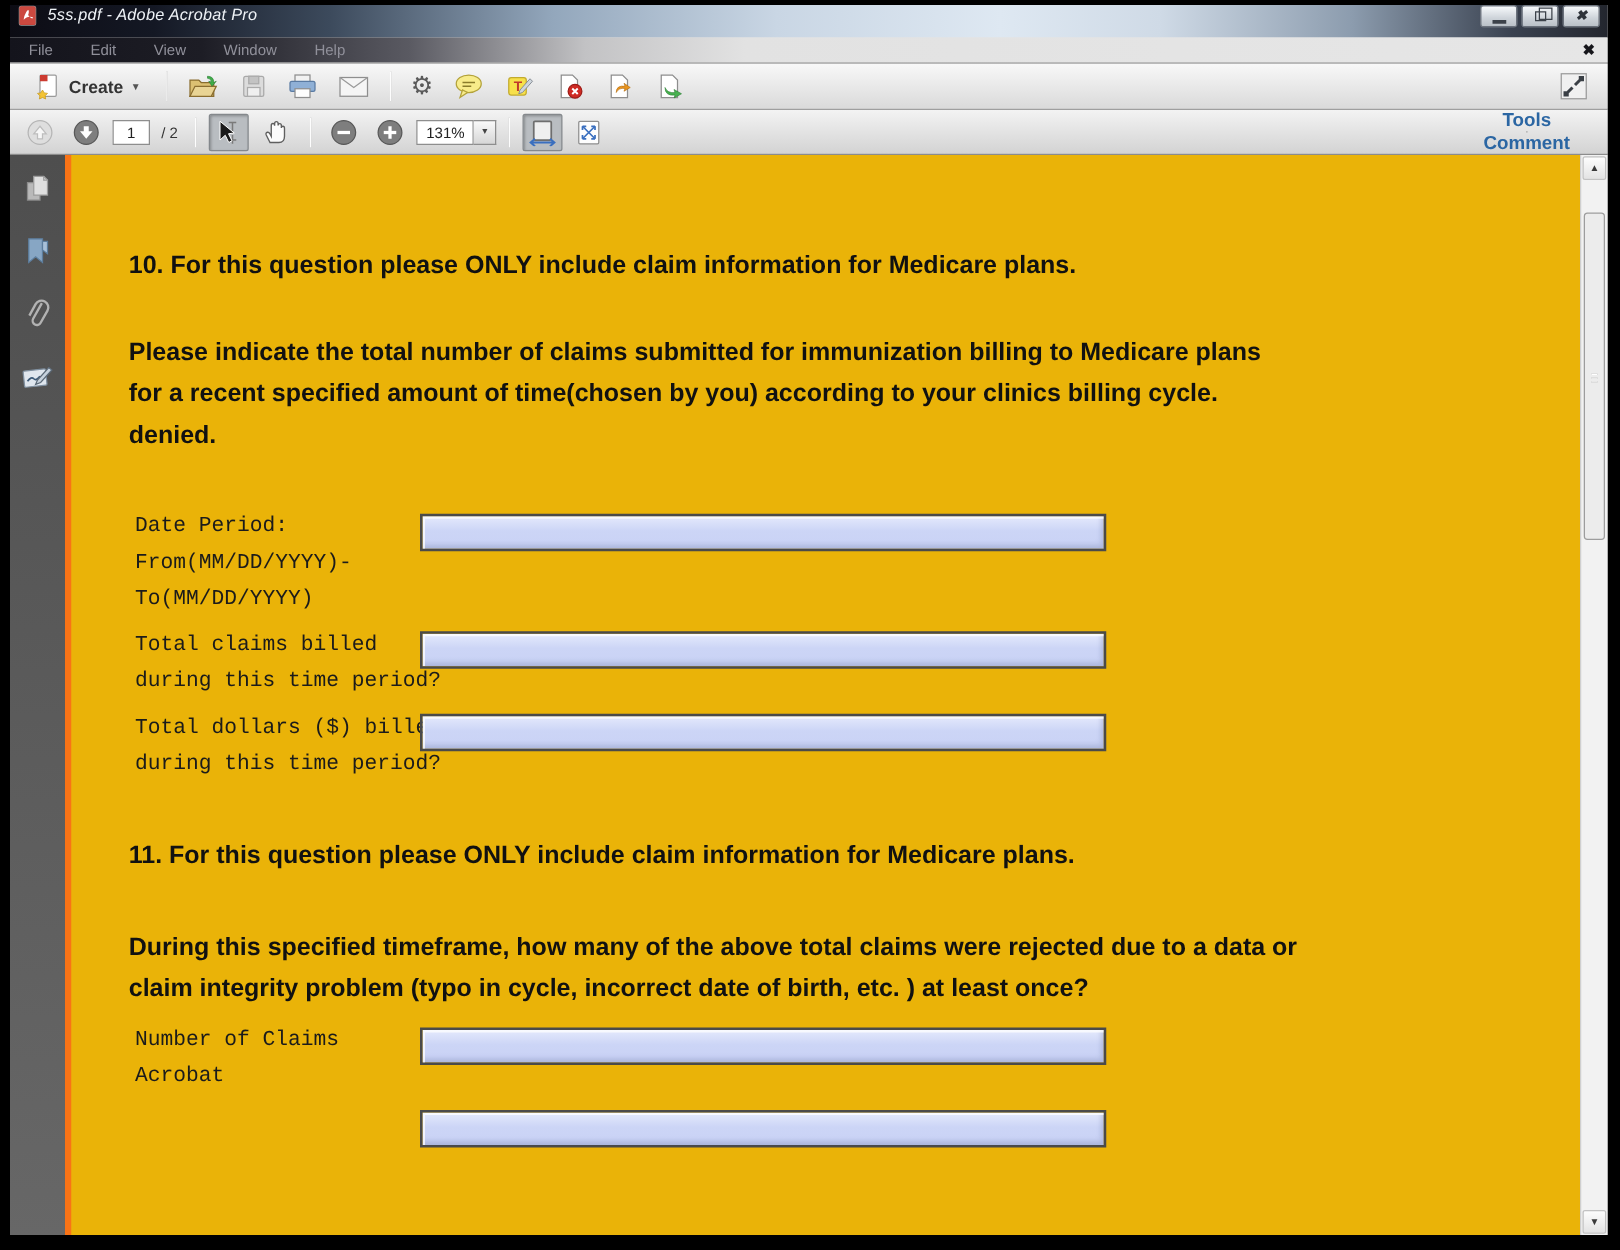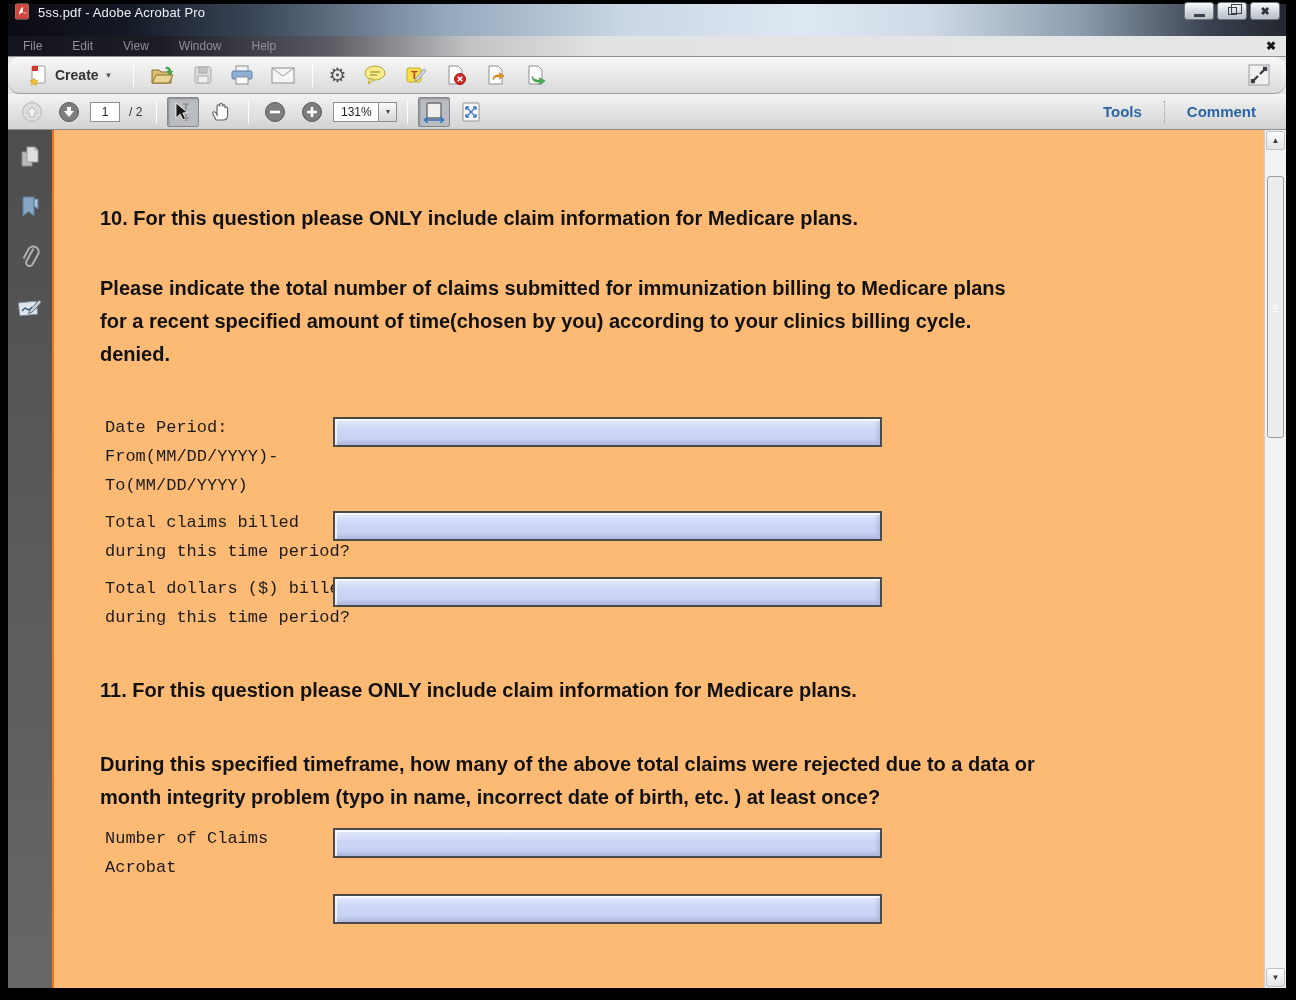--- a/index.html
+++ b/index.html
@@ -7,23 +7,24 @@
   body {
     background:#000;
     font-family:"Liberation Sans", sans-serif;
     position:relative; overflow:hidden;
   }
   .win { position:absolute; left:8px; right:10px; top:4px; bottom:12px;
          display:flex; flex-direction:column; background:#e4e4e4; }
 
   
   .titlebar{
-    height:26px; flex:0 0 26px; display:flex; align-items:flex-end; padding:16px 6px;
+    height:26px; flex:0 0 26px; display:flex; align-items:flex-start; padding:0 6px;
     background:linear-gradient(90deg,#0c0c14 0%,#141824 9%,#3c4a5c 20%,#93a7bc 34%,
       #c9d6e4 48%,#dee8f2 62%,#cfdae6 72%,#8c9cae 84%,#3a4250 94%,#23262e 100%);
+    font-style:italic;
   }
   .title-text{ color:#eef2f6; font-size:13px; margin-left:7px; letter-spacing:.2px; }
   .winbtns{ margin-left:auto; display:flex; gap:3px; }
   .winbtn{ width:30px; height:18px; border:1px solid #6f7680; border-radius:3px;
     background:linear-gradient(#f8fafc,#cdd3d9 60%,#b9c0c7);
     display:flex; align-items:center; justify-content:center; cursor:default; }
   .glyph-min{ width:11px; height:3px; background:#3c424a; margin-top:8px; }
   .glyph-restore{ width:9px; height:8px; border:1.5px solid #3c424a; position:relative; background:transparent;}
   .glyph-restore:before{ content:""; position:absolute; left:2px; top:-4px; width:9px; height:8px; border:1.5px solid #3c424a; }
   .glyph-close{ font-size:11px; font-weight:bold; color:#2e333a; line-height:1; }
@@ -32,21 +33,21 @@
   .menubar{
     height:21px; flex:0 0 21px; display:flex; align-items:center; gap:12px; padding:0 6px;
     background:linear-gradient(90deg,#14141c 0%,#1d1d25 12%,#5a5a62 25%,#c2c2c4 36%,#e2e2e2 46%,#e6e6e6 100%);
     border-bottom:1px solid #8f8f8f;
   }
   .menu-item{ color:#90909a; font-size:12px; padding:2px 9px; cursor:default; }
   .menu-close{ margin-left:auto; color:#15151a; font-size:12px; font-weight:bold; padding:0 4px; }
 
   
   .toolbar1{ height:37px; flex:0 0 37px; display:flex; align-items:center; gap:6px; padding:0 10px;
-    background:linear-gradient(#f8f8f8,#dadada); border-bottom:1px solid #9f9f9f;border-radius:12px; }
+    background:linear-gradient(#f8f8f8,#dadada); border-bottom:1px solid #9f9f9f; }
   .toolbar2{ height:36px; flex:0 0 36px; display:flex; align-items:center; gap:5px; padding:0 8px;
     background:linear-gradient(#f3f3f3,#d3d3d3); border-bottom:1px solid #8c8c8c; }
   .tbtn{ display:flex; align-items:center; justify-content:center; padding:3px 4px;
     border:1px solid transparent; border-radius:2px; cursor:default; }
   .tbtn.pressed{ background:#b9bdc1; border:1px solid #84888c;
     box-shadow:inset 1px 1px 2px rgba(0,0,0,.25); }
   .sep{ width:1px; height:24px; background:#a8a8a8; border-right:1px solid #fdfdfd; margin:0 5px; }
   .create-btn{ display:flex; align-items:center; gap:6px; padding:3px 8px; border-radius:3px; }
   .create-label{ font-size:14px; font-weight:bold; color:#333; }
   .caret{ font-size:8px; color:#555; }
@@ -55,31 +56,31 @@
   .pagebox{ width:30px; height:20px; border:1px solid #8e8e8e; background:#fff; text-align:center;
     font-size:12px; color:#222; font-family:"Liberation Sans",sans-serif; }
   .pagetotal{ font-size:12px; color:#333; padding:0 4px; }
   .zoomwrap{ display:flex; align-items:center; }
   .zoombox{ width:46px; height:20px; border:1px solid #8e8e8e; background:#fff; font-size:12px;
     color:#222; display:flex; align-items:center; justify-content:center; }
   .zoomdrop{ width:18px; height:20px; border:1px solid #8e8e8e; border-left:none;
     background:linear-gradient(#fafafa,#d6d6d6); display:flex; align-items:center; justify-content:center; }
   .zoomdrop span{ font-size:7px; color:#444; }
 
-  .right-tabs{ margin-left:auto; display:flex; align-items:center; height:100%; }
+  .right-tabs{ margin-left:auto; display:flex; align-items:center; height:100%;flex-direction:column; }
   .tab-link{ color:#2b66a3; font-size:15px; font-weight:bold; padding:0 22px; cursor:default; }
   .dotted-sep{ height:22px; border-left:1px dotted #9a9a9a; }
 
   
   .workarea{ flex:1; display:flex; min-height:0; }
   .side-rail{ width:44px; background:linear-gradient(#4e4e4e,#676767); display:flex; flex-direction:column;
     align-items:center; padding-top:12px; gap:20px; }
   .rail-btn{ width:30px; height:30px; display:flex; align-items:center; justify-content:center; cursor:default; }
 
-  .page{ flex:1; background:#fdba74; border-left:2px solid #f97316; position:relative; overflow:hidden; }
+  .page{ flex:1; background:#eab308; border-left:5px solid #f97316; position:relative; overflow:hidden; }
 
   
   .vscroll{ width:22px; background:#f2f2f2; border-left:1px solid #cfcfcf; position:relative; }
   .sb-btn{ position:absolute; left:1px; right:1px; height:19px; background:linear-gradient(#fdfdfd,#e3e3e3);
     border:1px solid #c2c2c2; border-radius:2px; display:flex; align-items:center; justify-content:center;
     font-size:8px; color:#3a3a3a; }
   .sb-up{ top:1px; } .sb-down{ bottom:1px; }
   .sb-thumb{ position:absolute; left:2px; right:2px; top:46px; height:262px; background:#ececec;
     border:1px solid #9d9d9d; border-radius:3px; }
   .sb-grip{ position:absolute; left:5px; right:5px; top:50%; margin-top:-4px; }
@@ -388,21 +389,21 @@
       <div class="flabel" style="left:51px; top:444px">
         <div>Total dollars ($) billed</div>
         <div>during this time period?</div>
       </div>
       <input class="ffield" style="left: 279px; top: 447px;" value="">
 
       <div class="q-head" style="left:46px; top:549px">11. For this question please ONLY include claim information for Medicare plans.</div>
 
       <div class="q-body" style="left:46px; top:618px">
         <div>During this specified timeframe, how many of the above total claims were rejected due to a data or</div>
-        <div>month integrity problem (typo in name, incorrect date of birth, etc. ) at least once?</div>
+        <div>claim integrity problem (typo in cycle, incorrect date of birth, etc. ) at least once?</div>
       </div>
 
       <div class="flabel" style="left:51px; top:694px">
         <div>Number of Claims</div>
         <div>Acrobat</div>
       </div>
       <input class="ffield" style="left: 279px; top: 698px;" value="">
 
       <input class="ffield" style="left: 279px; top: 764px;" value="">
 

